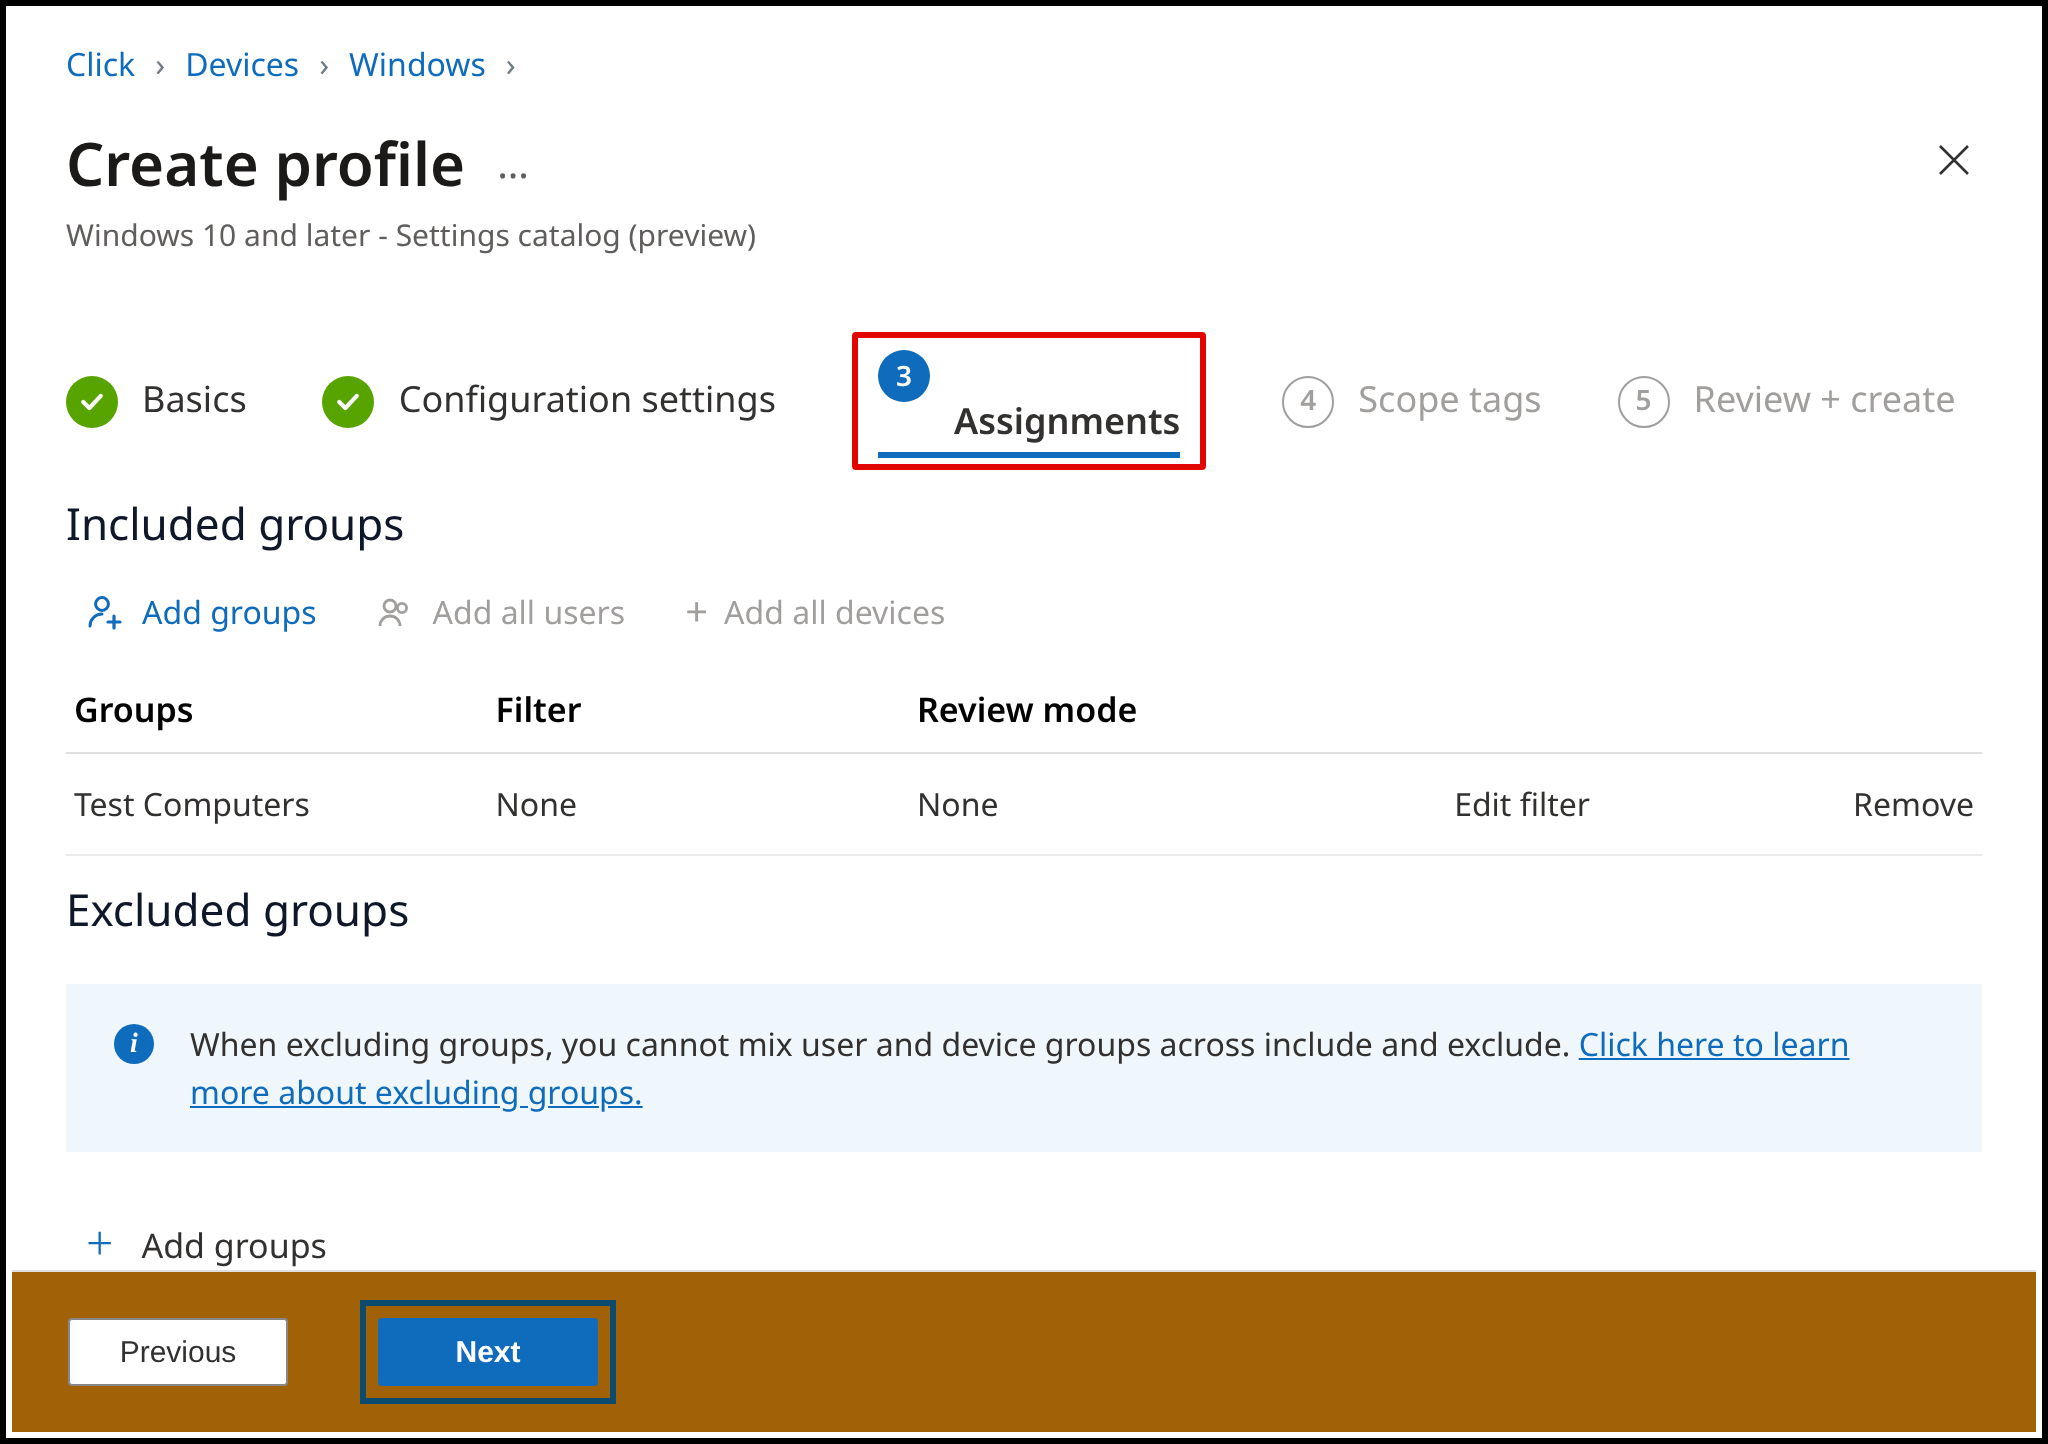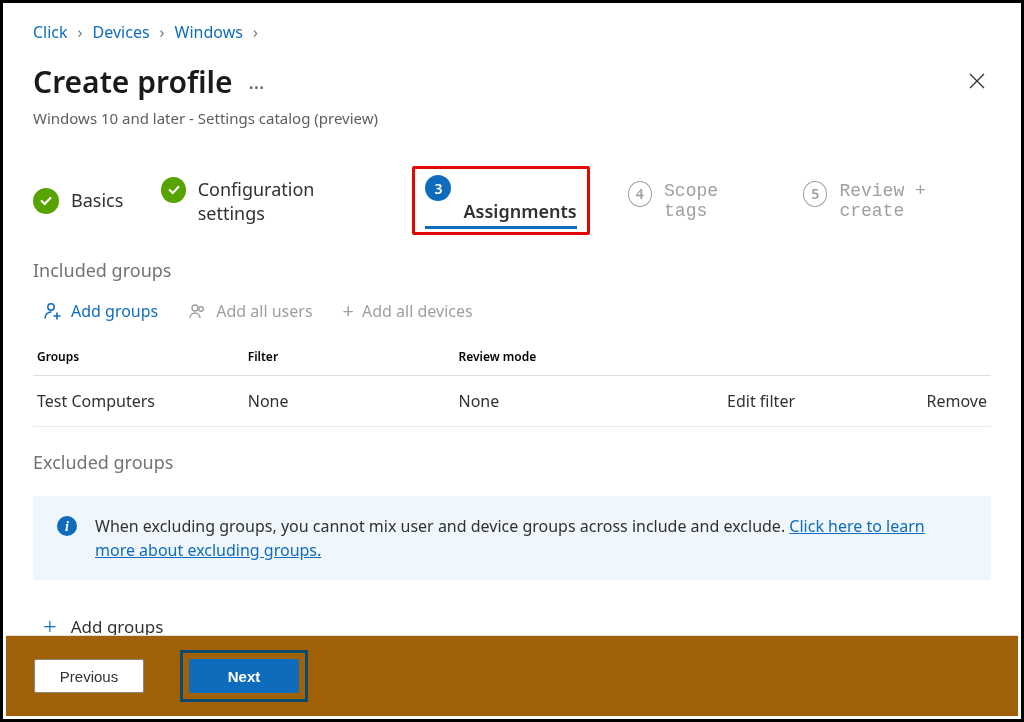--- a/index.html
+++ b/index.html
@@ -34,44 +34,44 @@
   .step-circle {
     width: 26px; height: 26px; border-radius: 50%;
     display: flex; align-items: center; justify-content: center;
     font-size: 14px; font-weight: 600;
   }
   .step-done .step-circle { background: #57a300; color: #fff; }
   .step-done .step-label { color: #323130; }
   .step-active .step-circle { background: #0f6cbd; color: #fff; }
   .step-active .step-label { color: #323130; font-weight: 600; margin-top: 24px; }
   .step-disabled .step-circle { border: 1.5px solid #a19f9d; color: #a19f9d; background: #fff; }
-  .step-disabled .step-label { color: #a19f9d; font-family: Liberation Mono, monospace; }
+  .step-disabled .step-label { color: #a19f9d; }
   .step-active-wrap {
     padding: 6px 10px 9px 10px;
     position: relative;
   }
   .step-active-wrap::after{
     content:""; position:absolute; left:10px; right:10px; bottom:3px;
     height:3px; background:#0f6cbd;
   }
   .highlight-red {
     border: 3px solid #e10600;
     border-radius: 2px;
   }
 
   
-  .section-title { font-size: 18px; color: #737373; margin-top: 23px; }
+  .section-title { font-size: 22px; color: #0f172a; margin-top: 12px; }
   .action-bar { display:flex; gap: 30px; align-items:center; margin-top: 18px; padding-left: 10px; }
   .action-item { display:flex; align-items:center; gap: 8px; font-size: 16px; cursor:pointer; }
   .action-primary { color:#0f6cbd; }
   .action-muted { color:#a19f9d; }
 
   
   .tbl { width:100%; margin-top: 16px; border-collapse: collapse; }
-  .tbl th { text-align:left; font-weight:600; font-size:12px; padding: 10px 4px; border-bottom:1px solid #e1dfdd; }
+  .tbl th { text-align:left; font-weight:600; font-size:17px; padding: 10px 4px; border-bottom:1px solid #e1dfdd; }
   .tbl td { font-size:16px; padding: 14px 4px; color:#323130; border-bottom:1px solid #edebe9; }
   .link { color:#0f6cbd; cursor:pointer; }
   .link-right { text-align:right; padding-right: 18px; }
   .link-center { text-align:center; }
 
   
   .info-box {
     margin-top: 22px;
     background: #eff6fc;
     padding: 18px 24px;

